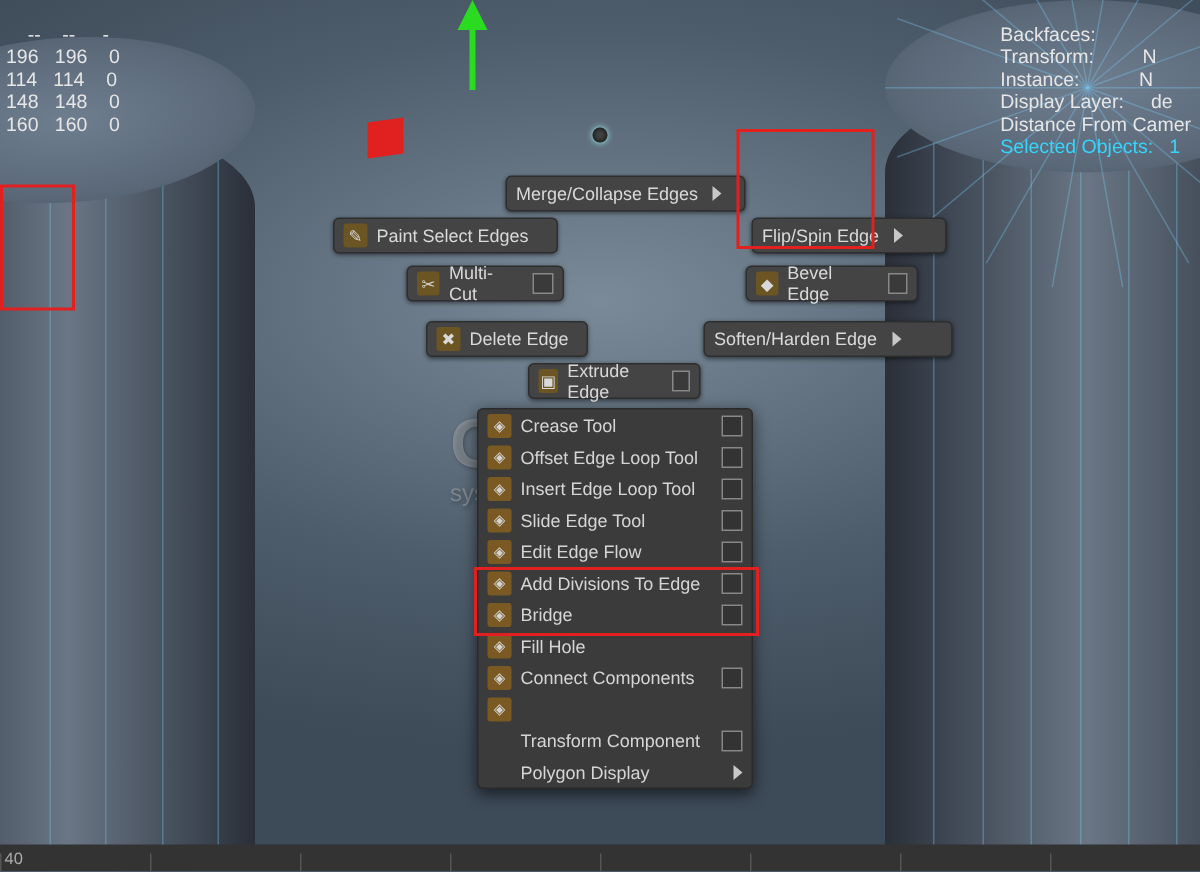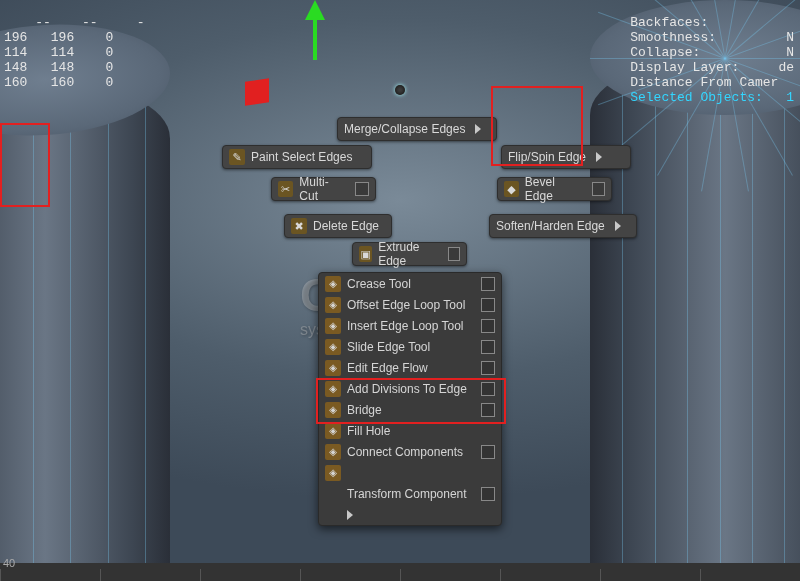--- a/index.html
+++ b/index.html
@@ -61,21 +61,21 @@
   .wire-r {
     position:absolute; left:50%; top:50%;
     width:50%; height:1px;
     background:rgba(120,200,240,.35);
     transform-origin: left center;
   }
   
   .hud-left, .hud-right {
     position: absolute;
     top: 0;
-    font-family: Liberation Mono, monospace;
+    font-family: Liberation Sans, sans-serif;
     font-size: 13px;
     color: #e6e6e6;
     white-space: pre;
   }
   .hud-left { left: 4px; }
   .hud-right { right: 6px; text-align: left; }
   
   .gizmo {
     position:absolute;
     left: 275px;
@@ -197,21 +197,21 @@
     font-size:11px;
   }
   .timeline .tick {
     flex:1;
     height:12px;
     border-left:1px solid #555;
     position:relative;
   }
   .timeline .tick span {
     position:absolute;
-    left:2px; bottom:12px;
+    left:2px; bottom:2px;
   }
 </style>
 </head>
 <body>
 
 <div class="viewport">
 
   <div class="cyl left">
 
     <div class="wire-v" style="left:45%"></div>
@@ -253,22 +253,22 @@
 
   <div class="hud-left">
     <span>--</span>    <span>--</span>     <span>-</span>
 <span>196</span>   <span>196</span>    <span>0</span>
 <span>114</span>   <span>114</span>    <span>0</span>
 <span>148</span>   <span>148</span>    <span>0</span>
 <span>160</span>   <span>160</span>    <span>0</span></div>
 
   <div class="hud-right">
 <span>Backfaces:</span>
-<span>Smoothness:         N</span>
-<span>Collapse:           N</span>
+<span>Transform:         N</span>
+<span>Instance:           N</span>
 <span>Display Layer:     de</span>
 <span>Distance From Camer</span>
 <span style="color:#33d6ff">Selected Objects:   1</span></div>
 
   <div class="gizmo">
     <div class="shaft-y"></div>
     <div class="arrow-y"></div>
     <div class="cube"></div>
     <div class="dot"></div>
   </div>
@@ -303,21 +303,21 @@
     <span class="ico">◆</span>
     <span class="lbl">Bevel Edge</span>
     <span class="opt"></span>
   </div>
 
   <div class="menu-item" style="left:284px; top:214px; width:108px;">
     <span class="ico">✖</span>
     <span class="lbl">Delete Edge</span>
   </div>
 
-  <div class="menu-item" style="left:489px; top:214px; width:148px;">
+  <div class="menu-item" style="left:469px; top:214px; width:166px;">
     <span class="lbl">Soften/Harden Edge</span>
     <span class="arrow"></span>
   </div>
 
   <div class="menu-item" style="left:352px; top:242px; width:115px;">
     <span class="ico">▣</span>
     <span class="lbl">Extrude Edge</span>
     <span class="opt"></span>
   </div>
 
@@ -369,20 +369,21 @@
     <div class="row">
       <span class="ico">◈</span>
     </div>
     <div class="row">
       <span class="ico" style="visibility:hidden"></span>
       <span class="lbl">Transform Component</span>
       <span class="opt"></span>
     </div>
     <div class="row">
       <span class="ico" style="visibility:hidden"></span>
+      <span class="lbl">Polygon Display</span>
       <span class="arrow"></span>
     </div>
   </div>
 
   <div class="redbox" style="left:0px; top:123px; width:46px; height:80px;"></div>
   <div class="redbox" style="left:491px; top:86px; width:88px; height:76px;"></div>
   <div class="redbox" style="left:316px; top:378px; width:186px; height:42px;"></div>
 
   <div class="timeline">
     <div class="tick">

